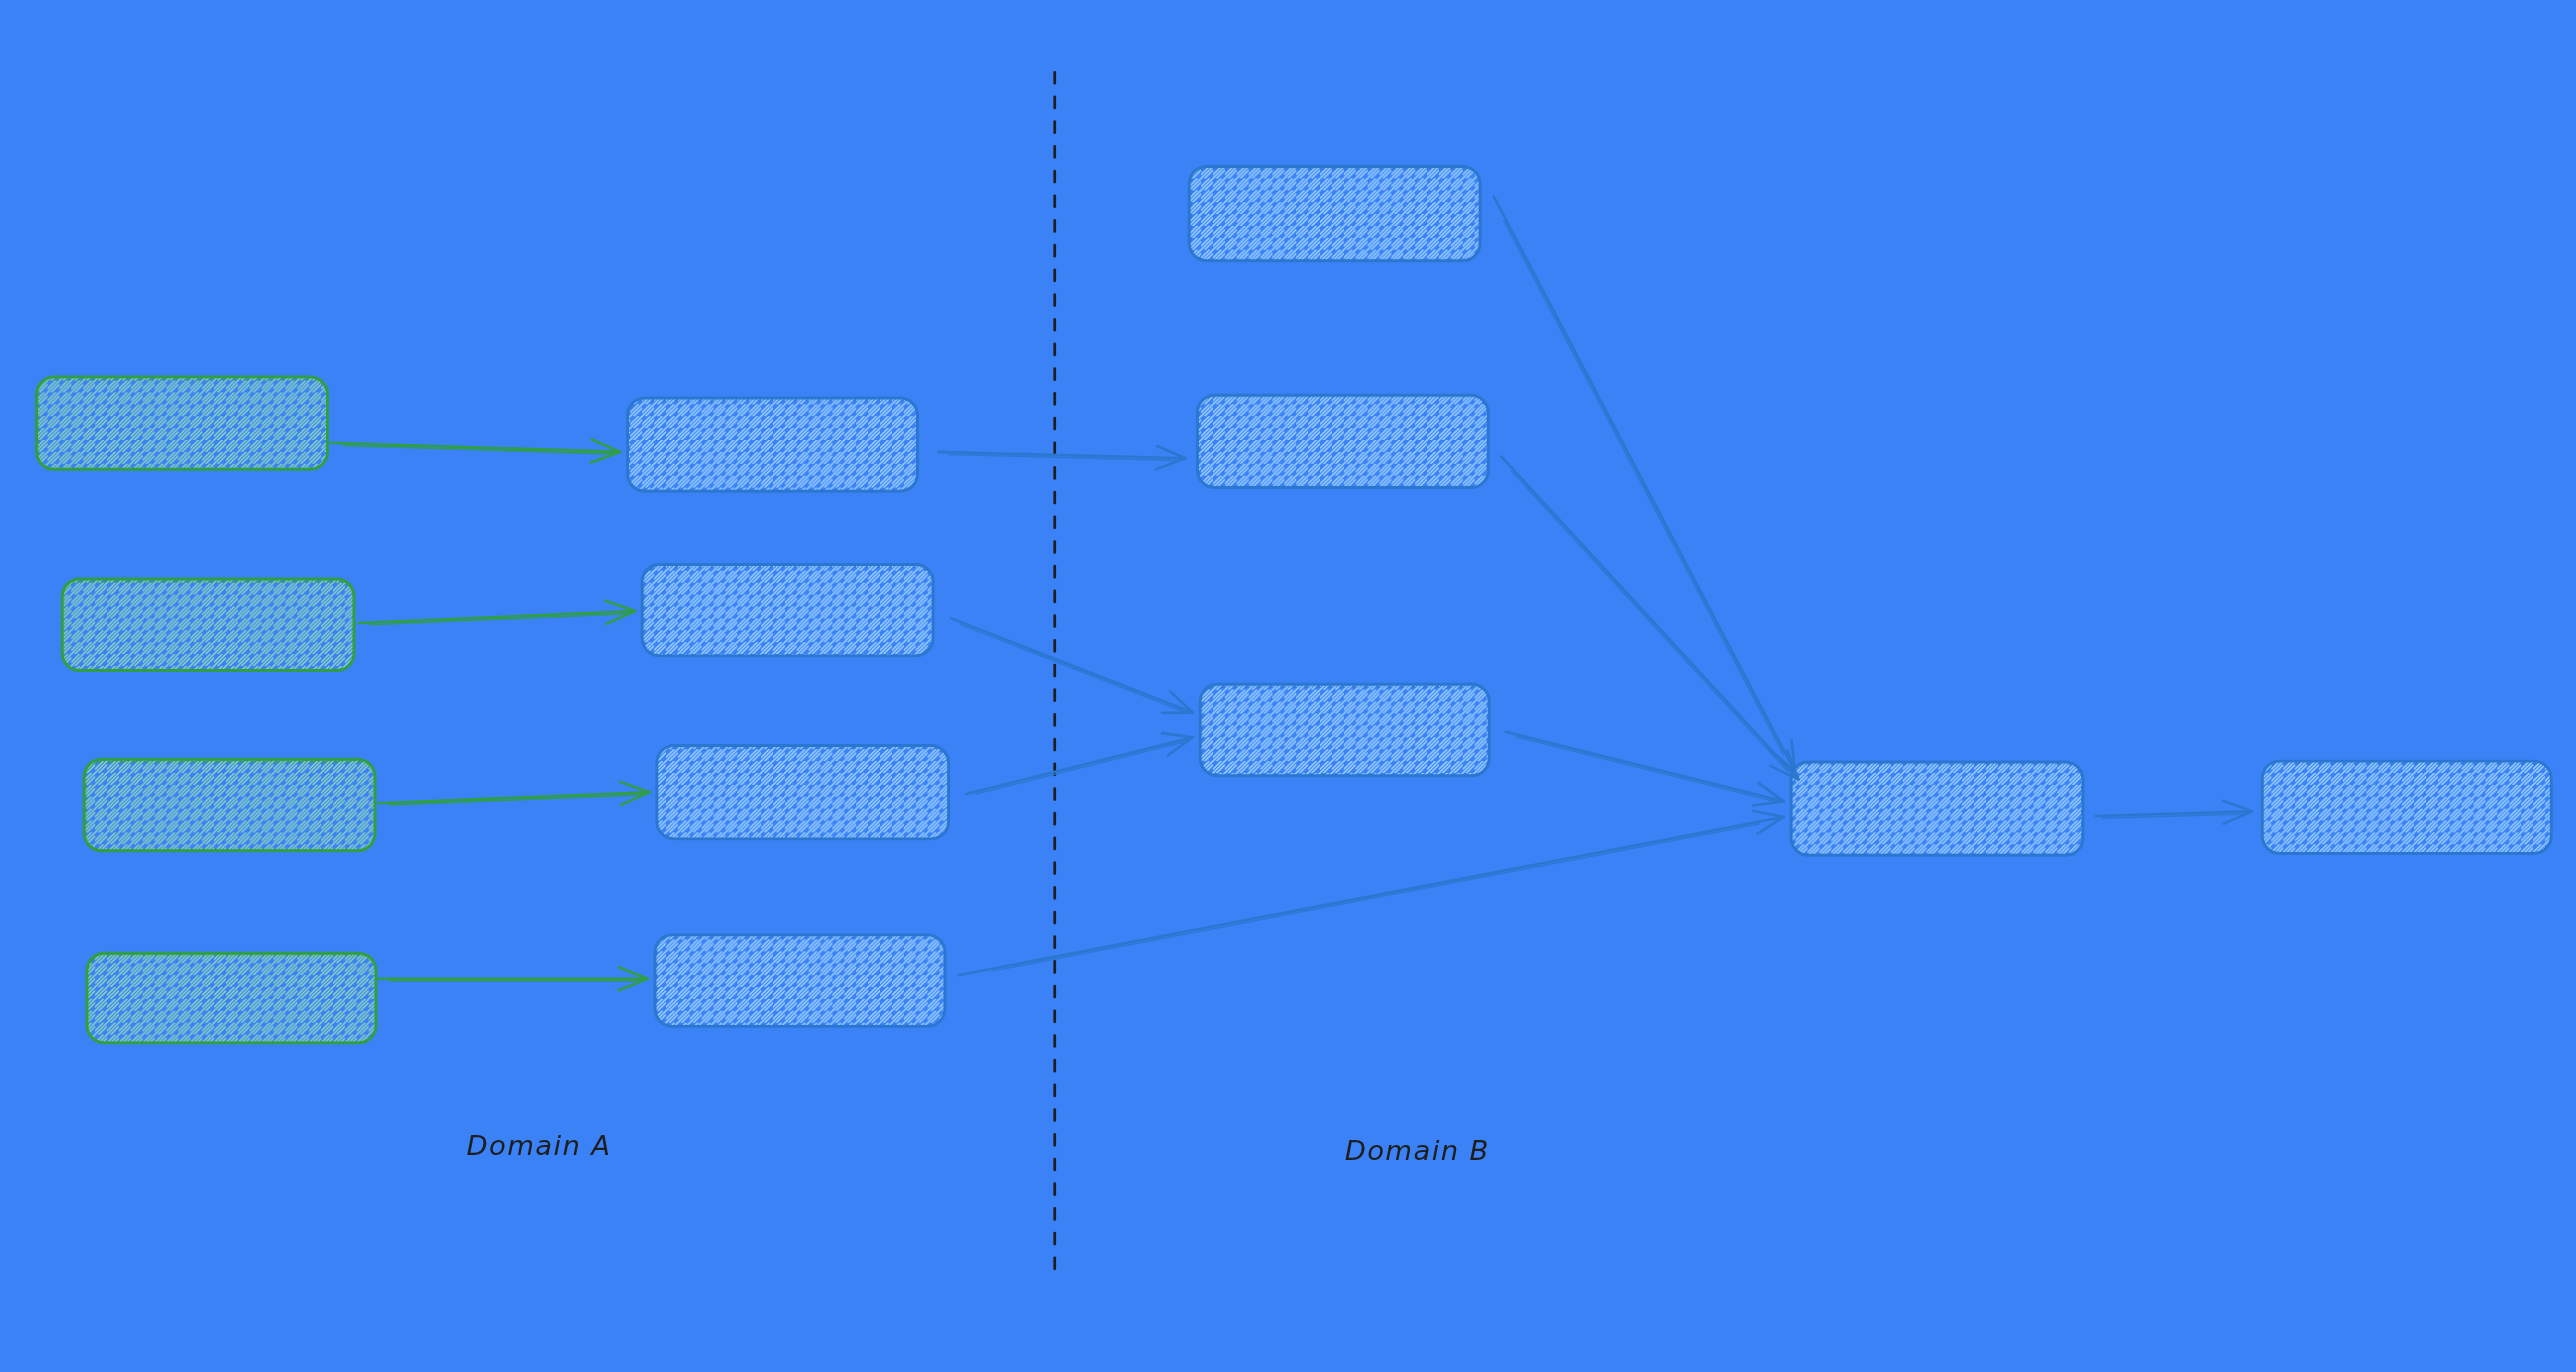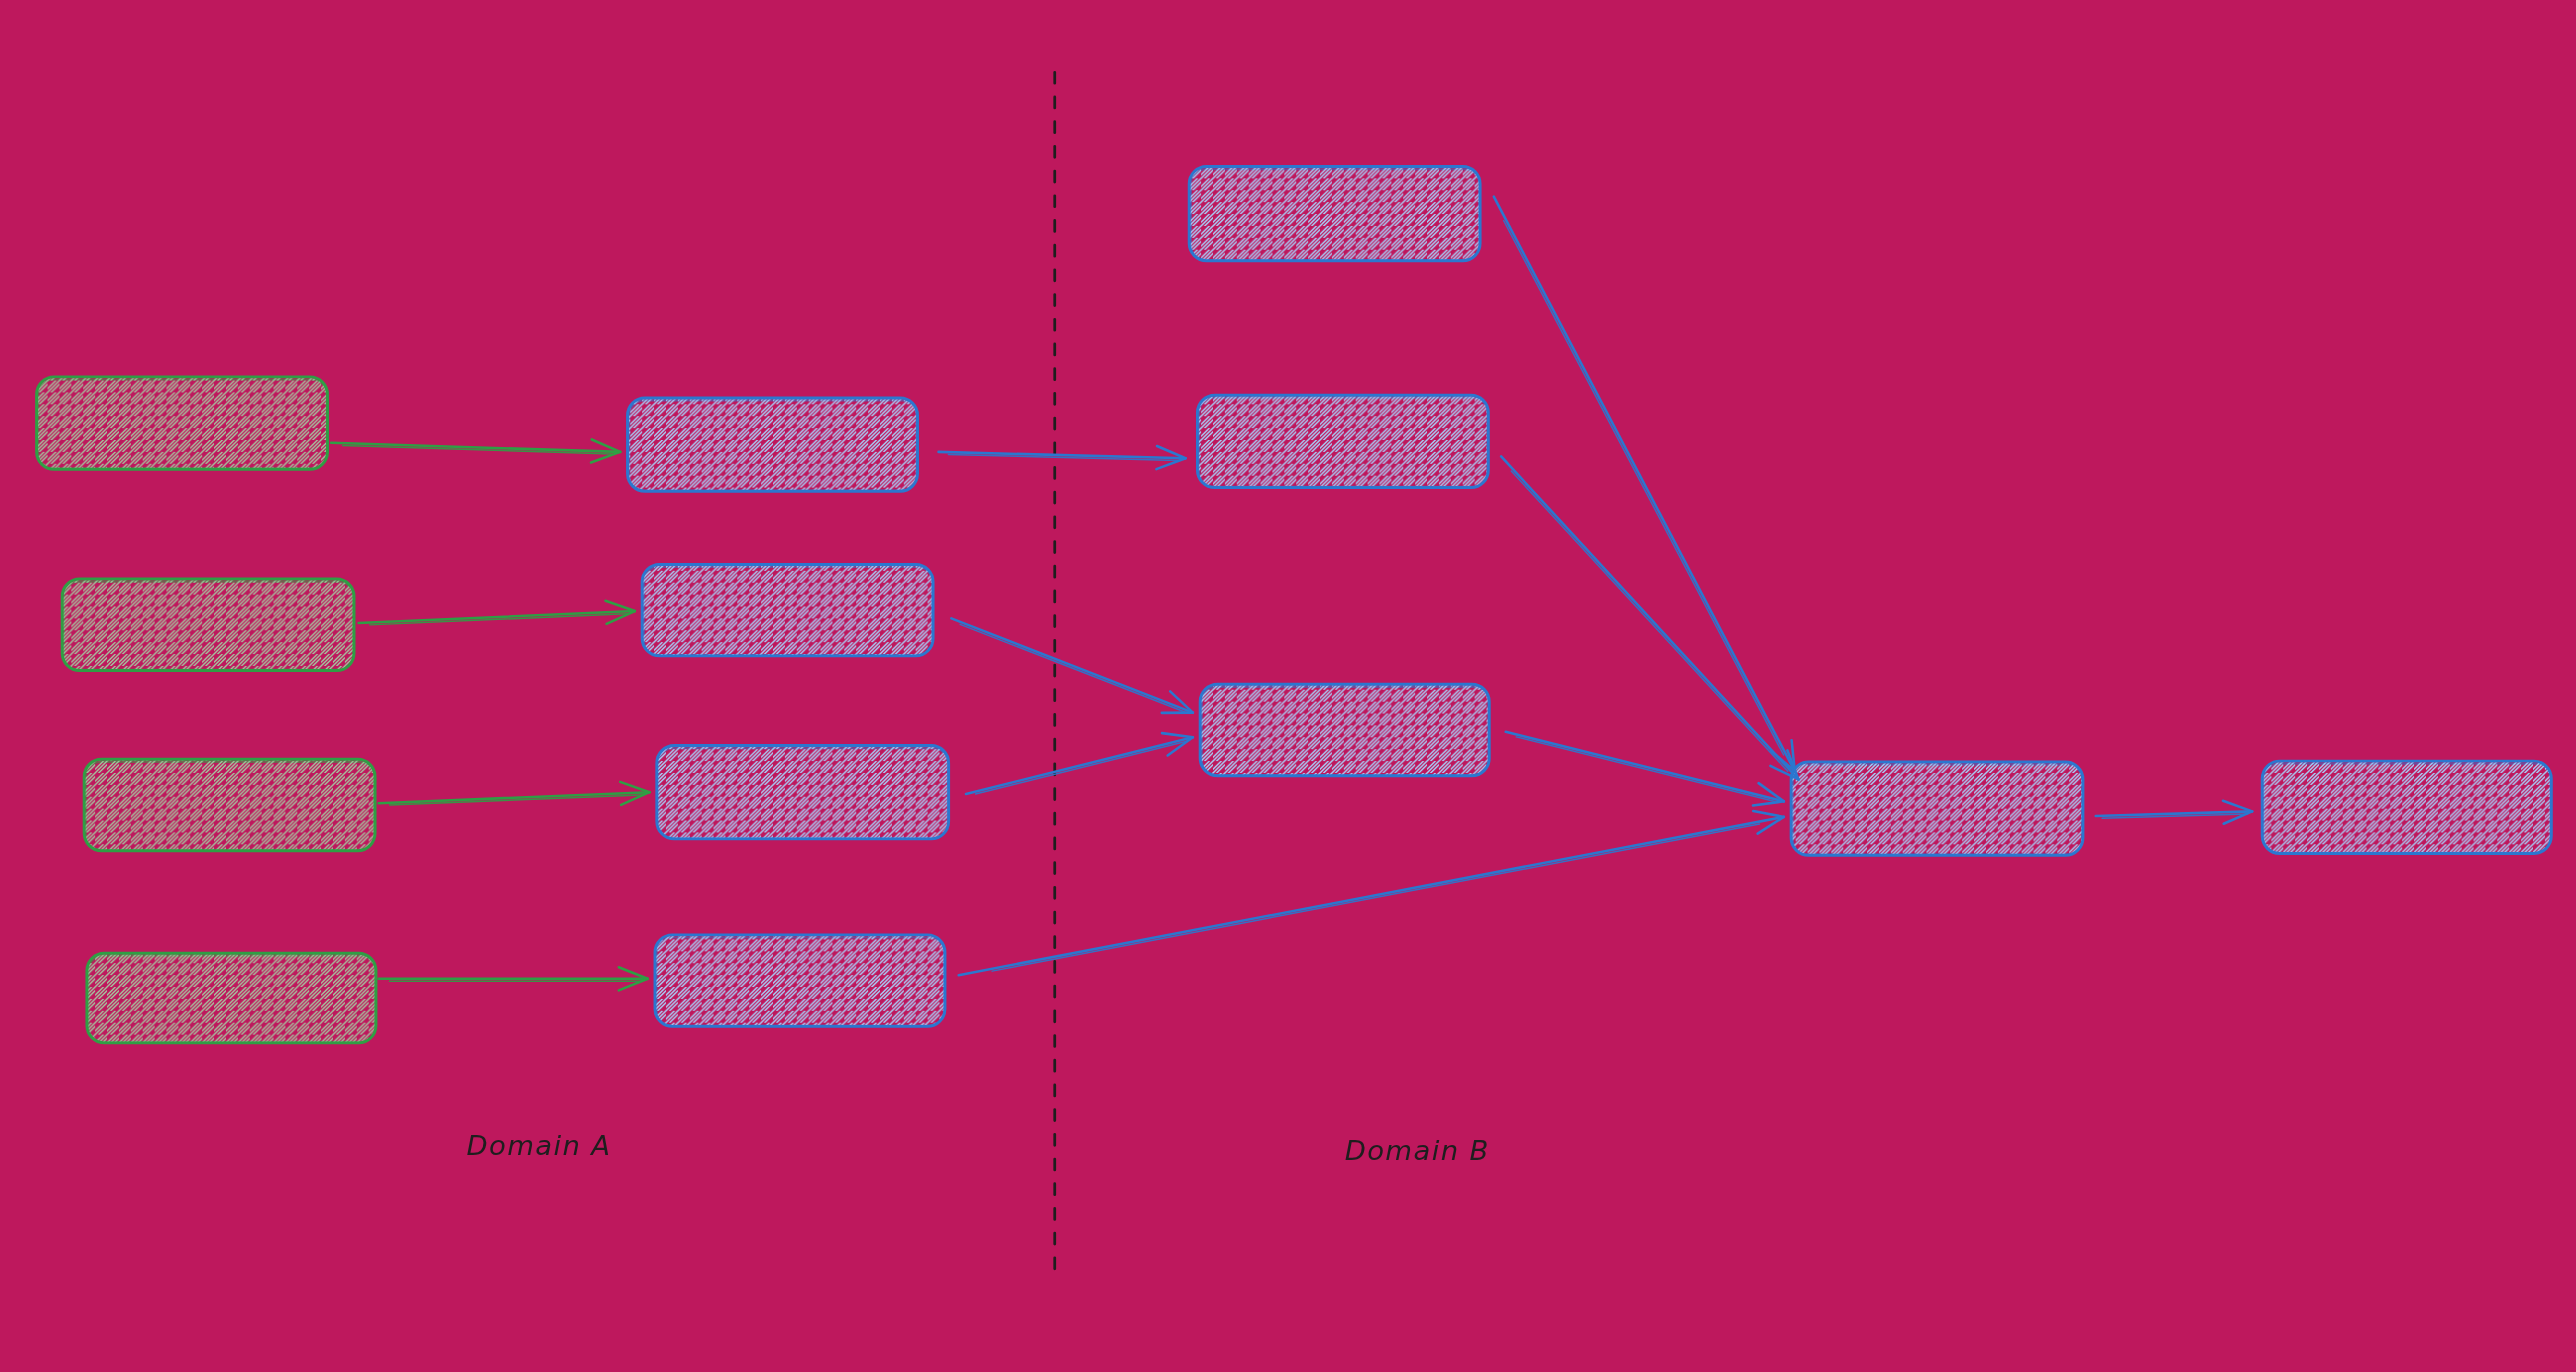--- a/index.html
+++ b/index.html
@@ -2,21 +2,21 @@
 <html style="font-size:14.6px"><head>
 <meta charset="utf-8">
 <style>
   html, body {
     margin: 0;
     padding: 0;
     background: #ffffff;
   }
   .stage {
     width: 100%;
-    background: #be185d;
+    background: #3b82f6;
   }
   svg { display: block; }
   .domain-label {
     font-family: "DejaVu Sans", sans-serif;
     font-style: italic;
     font-size: 30px;
     letter-spacing: 1.5px;
     fill: #1e1e1e;
   }
   .node-rect { stroke-linejoin: round; }

